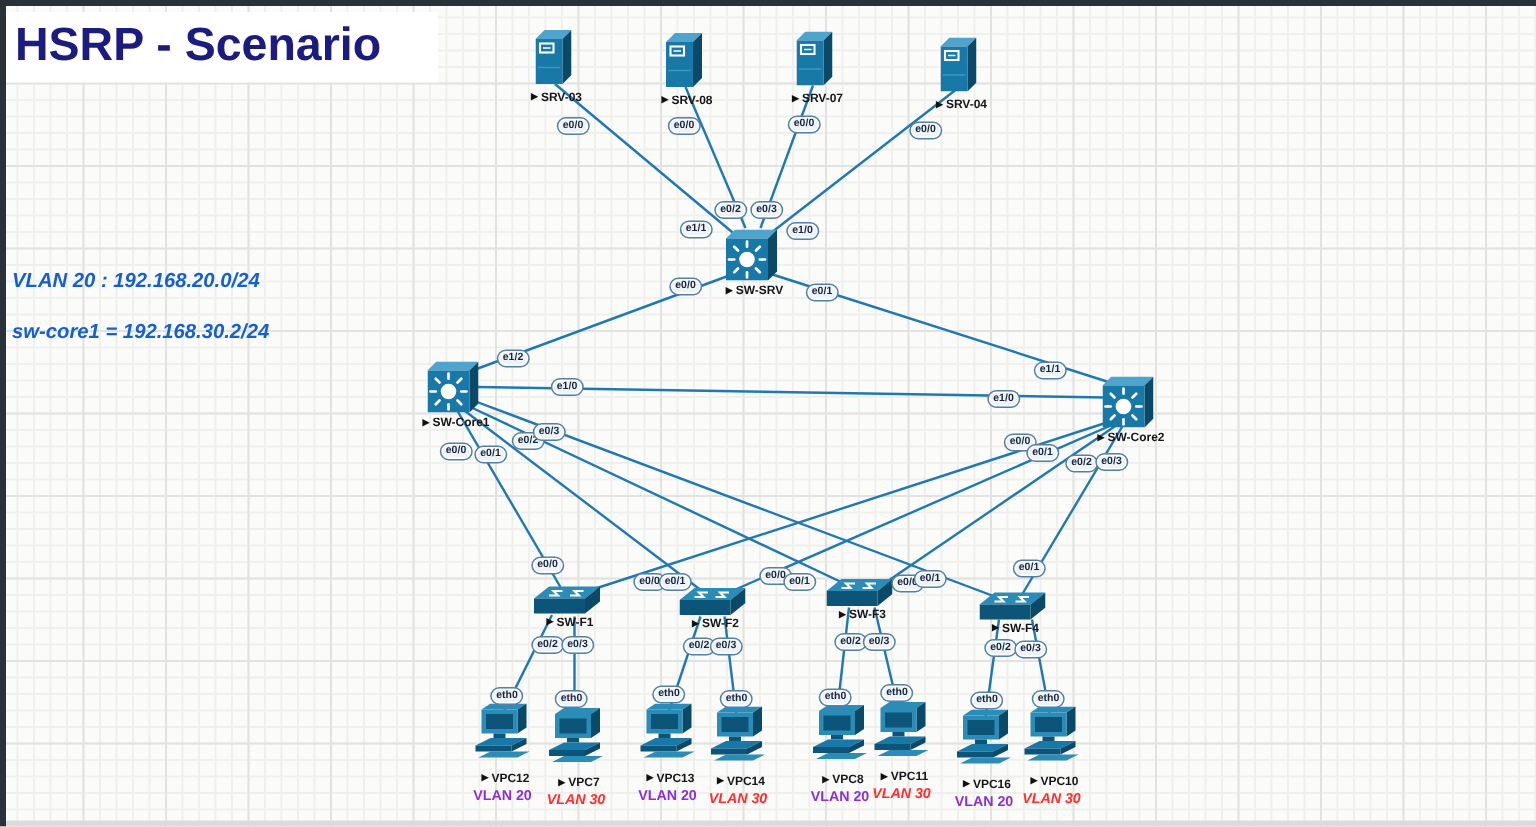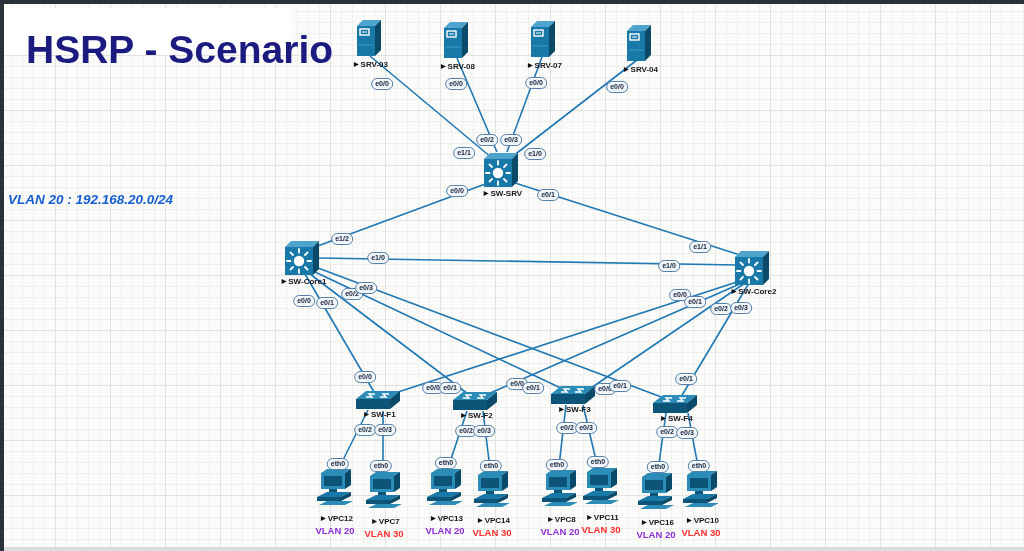--- a/index.html
+++ b/index.html
@@ -12,43 +12,43 @@
       linear-gradient(90deg,#e2e2e0 1px, transparent 1px),
       linear-gradient(#efefec 1px, transparent 1px),
       linear-gradient(90deg,#efefec 1px, transparent 1px);
     background-size:55px 55px,55px 55px,11px 11px,11px 11px;
   }
   .edge-top{position:absolute;left:0;top:0;width:1024px;height:4px;background:#2a3138;z-index:50;}
   .edge-left{position:absolute;left:0;top:0;width:4px;height:551px;background:#2a3138;z-index:50;}
   .edge-bottom{position:absolute;left:0;top:547px;width:1024px;height:4px;background:#d9dbdc;z-index:40;}
   .title-box{position:absolute;left:4px;top:8px;width:288px;height:47px;background:#ffffff;z-index:5;}
   .title-text{
-    position:absolute;left:6px;top:4px;margin:16px;
-    font-size:39px;font-weight:bold;color:#1b1b80;letter-spacing:0px;white-space:nowrap;
-  }
-  .notes{position:absolute;left:8px;top:191px;z-index:5;}
+    position:absolute;left:6px;top:4px;margin:0;
+    font-size:31px;font-weight:bold;color:#1b1b80;letter-spacing:0px;white-space:nowrap;
+  }
+  .notes{position:absolute;left:8px;top:178px;z-index:5;}
   .note-line{
     font-size:13.5px;font-weight:bold;font-style:italic;color:#155fd2;
     line-height:18.5px;white-space:nowrap;
   }
   .note-gap{height:15px;}
   #link-layer{position:absolute;left:0;top:0;width:1024px;height:551px;z-index:1;}
   .device{position:absolute;z-index:10;}
   .device svg{display:block;}
   .dlabel{
     position:absolute;transform:translateX(-50%);z-index:12;
     font-size:8px;font-weight:bold;color:#15151a;white-space:nowrap;
   }
   .dlabel .marker{font-size:6px;color:#111;margin-right:2px;vertical-align:1px;}
   .vlan-badge{
     position:absolute;transform:translateX(-50%);z-index:12;
     font-size:9.5px;font-weight:bold;white-space:nowrap;
   }
   .vlan-20{color:#8d2fd6;}
-  .vlan-30{color:#ff2e2e;}
+  .vlan-30{color:#ff2e2e;font-style:italic;}
   .pill{
     position:absolute;transform:translate(-50%,-50%);z-index:20;
     background:#eef3f8;border:1px solid #537fa8;border-radius:6px;
     box-shadow:0 0 0 1px #ffffff inset;
     font-size:7px;font-weight:bold;color:#18253d;
     padding:1px 3px;line-height:8px;white-space:nowrap;
   }
 </style>
 </head>
 <body>
@@ -84,20 +84,21 @@
   <div class="edge-left"></div>
   <div class="edge-bottom"></div>
 
   <div class="title-box">
     <h1 class="title-text">HSRP - Scenario</h1>
   </div>
 
   <div class="notes">
     <div class="note-line">VLAN 20 : 192.168.20.0/24</div>
     <div class="note-gap"></div>
+    <div class="note-line">sw-core1 = 192.168.30.2/24</div>
   </div>
 
   <div id="node-layer">
       <div class="device" style="left: 357px; top: 20px;">
         <svg width="24" height="36" viewBox="0 0 24 36">
           <polygon points="0,6 6,0 24,0 18,6" fill="#4ea4cc"></polygon>
           <polygon points="18,36 18,6 24,0 24,30" fill="#0a4a68"></polygon>
           <rect x="0" y="6" width="18" height="30" fill="#1878a8"></rect>
           <rect x="3" y="9" width="9" height="6" fill="none" stroke="#fff" stroke-width="1.4"></rect>
           <line x1="5" y1="12" x2="10" y2="12" stroke="#fff" stroke-width="1"></line>

